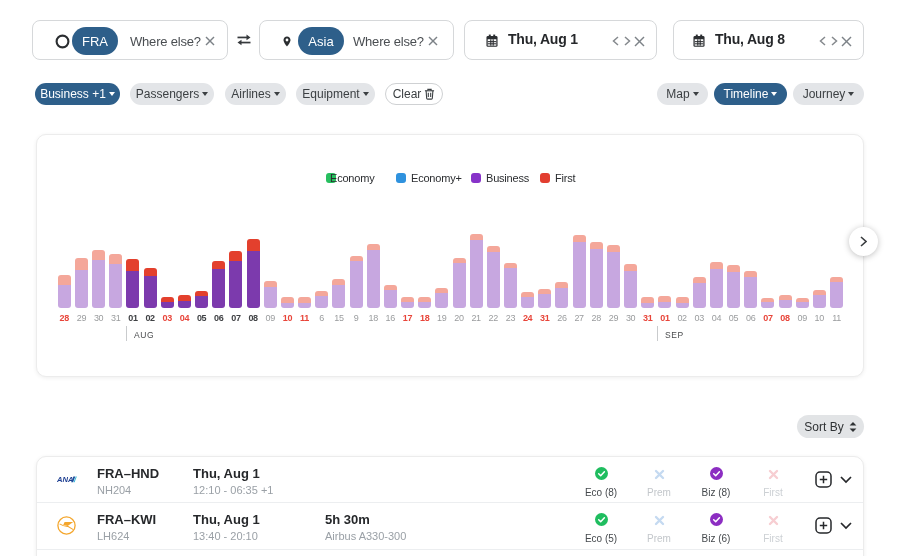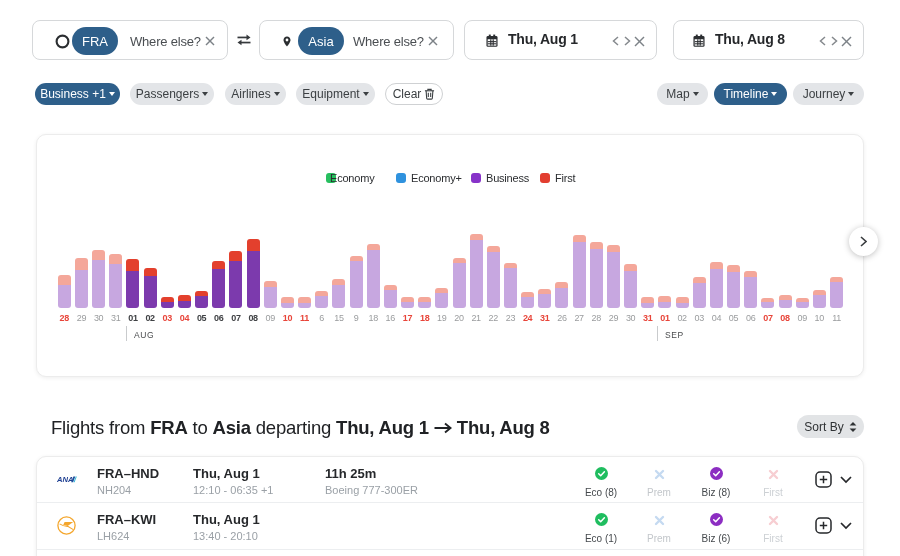--- a/index.html
+++ b/index.html
@@ -383,23 +383,20 @@
 <div class="tick" style="left:126px"></div>
     <div class="mon" style="left:134px">AUG</div>
 <div class="tick" style="left:657px"></div>
     <div class="mon" style="left:665px">SEP</div>
 <div class="abs" style="left:849px;top:227px;width:29px;height:29px;border-radius:50%;background:#fff;box-shadow:0 1px 6px rgba(0,0,0,.25);display:flex;align-items:center;justify-content:center">
   <svg width="7" height="11">
         <path d="M1 1 L6 5.5 L1 10" fill="none" stroke="#3a3d40" stroke-width="1.6"></path>
       </svg>
     </div>
 
-<div class="hd">Flights from <b>FRA</b> to <b>Asia</b> departing <b>Thu, Aug 1</b> <svg width="18" height="12" viewBox="0 0 18 12" style="vertical-align:0px">
-        <path d="M0.5 6 H16 M11 1.5 L16.5 6 L11 10.5" stroke="#202225" stroke-width="1.9" fill="none"></path>
-      </svg> <b>Thu, Aug 8</b></div>
 <div class="abs" style="left:797px;top:415px;width:67px;height:23px;border-radius:11.5px;background:#e2e4e6;display:flex;align-items:center;justify-content:center;gap:5px;font-size:12px;font-weight:500;color:#2f3234">Sort By
   <svg width="8" height="10" viewBox="0 0 8 10">
         <path d="M4 0 L7.4 3.6 H0.6 Z" fill="#2f3234"></path>
         <path d="M4 10 L7.4 6.4 H0.6 Z" fill="#2f3234"></path>
       </svg></div>
 
 <div class="card" style="top:456px;height:140px;border-radius:10px 10px 0 0"></div>
 <div class="abs" style="left:37px;top:502px;width:826px;height:1px;background:#eceef0"></div>
 <div class="abs" style="left:37px;top:549px;width:826px;height:1px;background:#eceef0"></div>
 
@@ -408,24 +405,20 @@
   <path d="M14.2 8.2 L16.4 2.4 L18.3 2.4 L16.1 8.2 Z" fill="#1e4f9c"></path>
   <path d="M16.6 8.2 L18.8 2.4 L19.8 2.4 L17.6 8.2 Z" fill="#28b6d8"></path>
     </svg>
 <div class="abs" style="left:97px;top:466px">
       <div class="rowtitle">FRA–HND</div>
       <div class="rowsub">NH204</div>
     </div>
 <div class="abs" style="left:193px;top:466px">
       <div class="rowtitle" style="font-weight:600">Thu, Aug 1</div>
       <div class="rowsub">12:10 - 06:35 +1</div>
-    </div>
-<div class="abs" style="left:325px;top:466px">
-      <div class="rowtitle" style="font-weight:600">11h 25m</div>
-      <div class="rowsub">Boeing 777-300ER</div>
     </div>
 <div class="avail" style="left:571px;top:466px"><svg width="13" height="13" viewBox="0 0 13 13">
         <circle cx="6.5" cy="6.5" r="6.5" fill="#1fbd5f"></circle>
         <path d="M3.7 6.7l2 2 3.7-4" stroke="#fff" stroke-width="1.5" fill="none" stroke-linecap="round" stroke-linejoin="round"></path>
       </svg><div class="avtx" style="color:#45494d">Eco (8)</div></div>
 <div class="avail" style="left:629px;top:466px"><svg width="11" height="11" viewBox="0 0 11 11">
         <path d="M2 2l7 7M9 2l-7 7" stroke="#c5daf1" stroke-width="2.4" stroke-linecap="round"></path>
       </svg><div class="avtx" style="color:#c3c7cb">Prem</div></div>
 <div class="avail" style="left:686px;top:466px"><svg width="13" height="13" viewBox="0 0 13 13">
         <circle cx="6.5" cy="6.5" r="6.5" fill="#8c2dc2"></circle>
@@ -449,24 +442,28 @@
   <path d="M7.6 6.1 H16.2 L10.7 10.1 L6.2 8.9 Z" fill="#f4a62c"></path>
       </svg></div>
 <div class="abs" style="left:97px;top:512px">
       <div class="rowtitle">FRA–KWI</div>
       <div class="rowsub">LH624</div>
     </div>
 <div class="abs" style="left:193px;top:512px">
       <div class="rowtitle" style="font-weight:600">Thu, Aug 1</div>
       <div class="rowsub">13:40 - 20:10</div>
     </div>
+<div class="abs" style="left:325px;top:512px">
+      <div class="rowtitle" style="font-weight:600">5h 30m</div>
+      <div class="rowsub">Airbus A330-300</div>
+    </div>
 <div class="avail" style="left:571px;top:512px"><svg width="13" height="13" viewBox="0 0 13 13">
         <circle cx="6.5" cy="6.5" r="6.5" fill="#1fbd5f"></circle>
         <path d="M3.7 6.7l2 2 3.7-4" stroke="#fff" stroke-width="1.5" fill="none" stroke-linecap="round" stroke-linejoin="round"></path>
-      </svg><div class="avtx" style="color:#45494d">Eco (1)</div></div>
+      </svg><div class="avtx" style="color:#45494d">Eco (5)</div></div>
 <div class="avail" style="left:629px;top:512px"><svg width="11" height="11" viewBox="0 0 11 11">
         <path d="M2 2l7 7M9 2l-7 7" stroke="#c5daf1" stroke-width="2.4" stroke-linecap="round"></path>
       </svg><div class="avtx" style="color:#c3c7cb">Prem</div></div>
 <div class="avail" style="left:686px;top:512px"><svg width="13" height="13" viewBox="0 0 13 13">
         <circle cx="6.5" cy="6.5" r="6.5" fill="#8c2dc2"></circle>
         <path d="M3.7 6.7l2 2 3.7-4" stroke="#fff" stroke-width="1.5" fill="none" stroke-linecap="round" stroke-linejoin="round"></path>
       </svg><div class="avtx" style="color:#45494d">Biz (6)</div></div>
 <div class="avail" style="left:743px;top:512px"><svg width="11" height="11" viewBox="0 0 11 11">
         <path d="M2 2l7 7M9 2l-7 7" stroke="#f7ced2" stroke-width="2.4" stroke-linecap="round"></path>
       </svg><div class="avtx" style="color:#ccd0d4">First</div></div>

